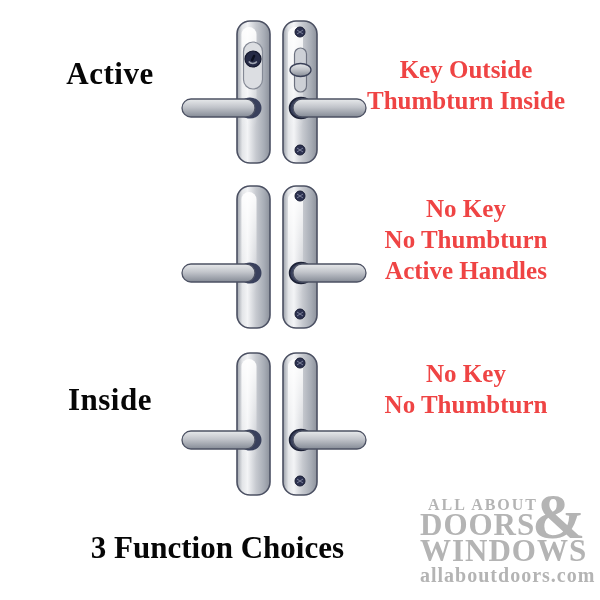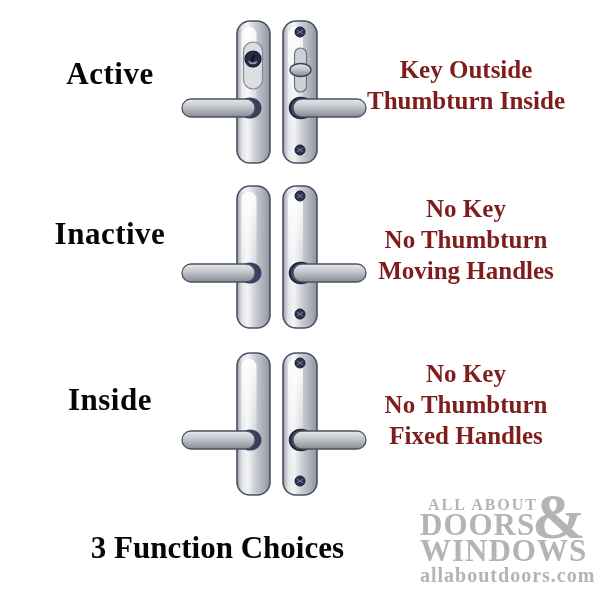--- a/index.html
+++ b/index.html
@@ -7,21 +7,21 @@
   .stage{position:absolute;left:0;top:0;width:600px;height:600px;background:#ffffff;}
   .row{position:absolute;left:0;width:600px;height:160px;}
   .row1{top:18px;}
   .row2{top:183px;}
   .row3{top:350px;}
   .fn-label{position:absolute;left:26px;width:168px;text-align:center;font-weight:bold;font-size:31px;color:#060606;letter-spacing:0.5px;}
   .row1 .fn-label{top:38px;}
   .row2 .fn-label{top:33px;}
   .row3 .fn-label{top:32px;}
   .handles{position:absolute;left:178px;top:0;width:192px;height:152px;}
-  .desc{position:absolute;left:350px;width:232px;text-align:center;font-weight:bold;font-size:25px;line-height:31px;color:#7f1d1d;}
+  .desc{position:absolute;left:350px;width:232px;text-align:center;font-weight:bold;font-size:25px;line-height:31px;color:#ef4444;}
   .row1 .desc{top:36px;}
   .row2 .desc{top:10px;}
   .row3 .desc{top:8px;}
   .caption{position:absolute;left:86px;top:530px;width:258px;text-align:right;font-weight:bold;font-size:31px;color:#060606;}
   .watermark{position:absolute;left:420px;top:492px;width:166px;height:100px;font-weight:bold;}
   .wm1{position:absolute;top:4px;left:8px;width:114px;font-size:16px;letter-spacing:2px;}
   .wm2{position:absolute;top:19px;left:0;width:122px;font-size:31px;letter-spacing:1px;line-height:28px;}
   .wm-amp{position:absolute;top:-7px;left:112px;font-size:64px;line-height:64px;}
   .wm3{position:absolute;top:45px;left:0;width:160px;text-align:center;font-size:31px;letter-spacing:1px;line-height:28px;}
   .wm4{position:absolute;top:72px;left:0;width:166px;text-align:center;font-size:20px;letter-spacing:1px;}
@@ -90,21 +90,20 @@
         <rect x="115" y="81" width="73" height="18" rx="9" fill="url(#leverGrad)" stroke="#4c5163" stroke-width="1.3"></rect>
       </g>
     </svg>
     <div class="desc">
       <div>Key Outside</div>
       <div>Thumbturn Inside</div>
     </div>
   </div>
 
   <div class="row row2">
-    <div class="fn-label">Inactive</div>
     <svg class="handles" viewBox="0 0 192 152">
       <g>
         <ellipse cx="74" cy="90" rx="11.5" ry="10.5" fill="#39405c" stroke="#1e2337" stroke-width="1.5"></ellipse>
         <rect x="59" y="3" width="33" height="142" rx="13" fill="url(#plateGrad)" stroke="#4c5163" stroke-width="1.6"></rect>
         <rect x="63.5" y="9" width="15" height="102" rx="7.5" fill="url(#hlGrad)"></rect>
         <ellipse cx="72" cy="90" rx="11.5" ry="10.5" fill="#39405c"></ellipse>
         <rect x="4" y="81" width="73" height="18" rx="9" fill="url(#leverGrad)" stroke="#4c5163" stroke-width="1.3"></rect>
       </g>
       <g>
         <rect x="105" y="3" width="34" height="142" rx="13" fill="url(#plateGrad)" stroke="#4c5163" stroke-width="1.6"></rect>
@@ -117,21 +116,21 @@
           <circle cx="122" cy="131" r="5" fill="#2c3150" stroke="#181c33" stroke-width="1"></circle>
           <path d="M119 129 L125 133 M125 129 L119 133" stroke="#7b8099" stroke-width="1"></path>
         </g>
         <ellipse cx="123" cy="90" rx="11.5" ry="10.5" fill="#39405c" stroke="#1e2337" stroke-width="1.5"></ellipse>
         <rect x="115" y="81" width="73" height="18" rx="9" fill="url(#leverGrad)" stroke="#4c5163" stroke-width="1.3"></rect>
       </g>
     </svg>
     <div class="desc">
       <div>No Key</div>
       <div>No Thumbturn</div>
-      <div>Moving Handles</div>
+      <div>Active Handles</div>
     </div>
   </div>
 
   <div class="row row3">
     <div class="fn-label">Inside</div>
     <svg class="handles" viewBox="0 0 192 152">
       <g>
         <ellipse cx="74" cy="90" rx="11.5" ry="10.5" fill="#39405c" stroke="#1e2337" stroke-width="1.5"></ellipse>
         <rect x="59" y="3" width="33" height="142" rx="13" fill="url(#plateGrad)" stroke="#4c5163" stroke-width="1.6"></rect>
         <rect x="63.5" y="9" width="15" height="102" rx="7.5" fill="url(#hlGrad)"></rect>
@@ -149,21 +148,20 @@
           <circle cx="122" cy="131" r="5" fill="#2c3150" stroke="#181c33" stroke-width="1"></circle>
           <path d="M119 129 L125 133 M125 129 L119 133" stroke="#7b8099" stroke-width="1"></path>
         </g>
         <ellipse cx="123" cy="90" rx="11.5" ry="10.5" fill="#39405c" stroke="#1e2337" stroke-width="1.5"></ellipse>
         <rect x="115" y="81" width="73" height="18" rx="9" fill="url(#leverGrad)" stroke="#4c5163" stroke-width="1.3"></rect>
       </g>
     </svg>
     <div class="desc">
       <div>No Key</div>
       <div>No Thumbturn</div>
-      <div>Fixed Handles</div>
     </div>
   </div>
 
   <div class="caption">3 Function Choices</div>
 
   <div class="watermark" style="color: rgb(180, 180, 180);">
     <div class="wm1">ALL ABOUT</div>
     <div class="wm2">DOORS</div>
     <div class="wm-amp">&amp;</div>
     <div class="wm3">WINDOWS</div>

